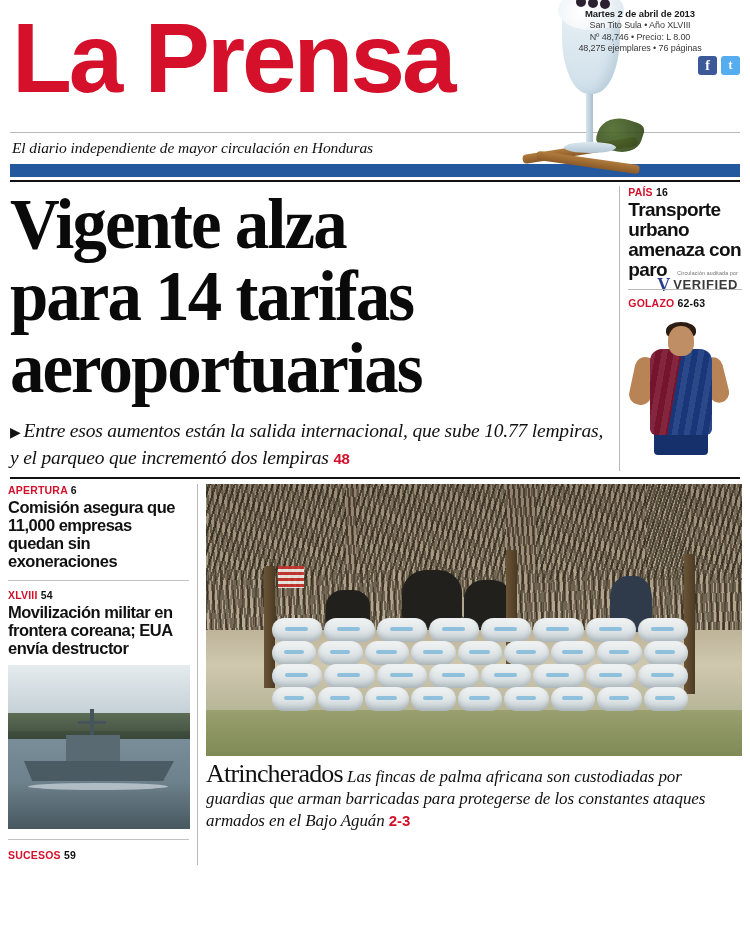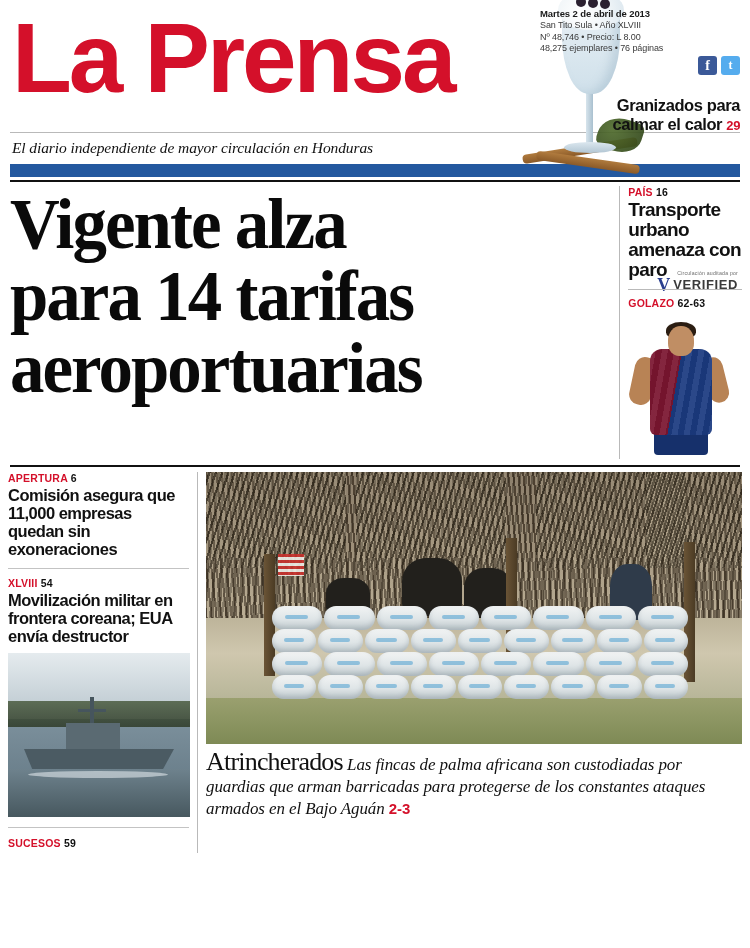--- a/index.html
+++ b/index.html
@@ -40,21 +40,21 @@
     line-height: 104px;
     letter-spacing: -3px;
     color: #d4102a;
     white-space: nowrap;
   }
 
   .dateblock {
     position: absolute;
     right: 2px;
     top: 8px;
-    text-align: left;
+    text-align: center;
     width: 200px;
   }
   .dateblock .d1 {
     font-size: 9.5px;
     font-weight: bold;
     color: #1a1a1a;
     line-height: 12px;
     letter-spacing: -0.1px;
   }
   .dateblock .d2, .dateblock .d3, .dateblock .d4 {
@@ -617,25 +617,20 @@
       <div class="d2">San Tito Sula • Año XLVIII</div>
       <div class="d3">Nº 48,746 • Precio: L 8.00</div>
       <div class="d4">48,275 ejemplares • 76 páginas</div>
     </div>
 
     <div class="socials">
       <div class="sicon fb">f</div>
       <div class="sicon tw">t</div>
     </div>
 
-    <div class="promo">
-      <span>Granizados para</span><br>
-      <span>calmar el calor</span>
-      <span class="pg">29</span>
-    </div>
   </div>
 
   <div class="rule-thin"></div>
 
   <div style="position:relative">
     <div class="tagline">El diario independiente de mayor circulación en Honduras</div>
     <div class="verified">
       <div class="vtop">Circulación auditada por</div>
       <div class="vmain">
         <span class="vlogo">V</span>
@@ -647,20 +642,24 @@
   <div class="bluebar"></div>
   <div class="rule-bold"></div>
 
   <div class="mainzone">
 
     <div class="lead">
       <div class="headline">
         <div>Vigente alza</div>
         <div>para 14 tarifas</div>
         <div>aeroportuarias</div>
+      </div>
+      <div class="deck">
+        <span class="tri">▶</span><span>Entre esos aumentos están la salida internacional, que sube 10.77 lempiras, y el parqueo que incrementó dos lempiras</span>
+        <span class="pg">48</span>
       </div>
     </div>
 
     <div class="railcol">
 
       <div>
         <div class="kicker">
           <span>PAÍS</span>
           <span class="num">16</span>
         </div>

